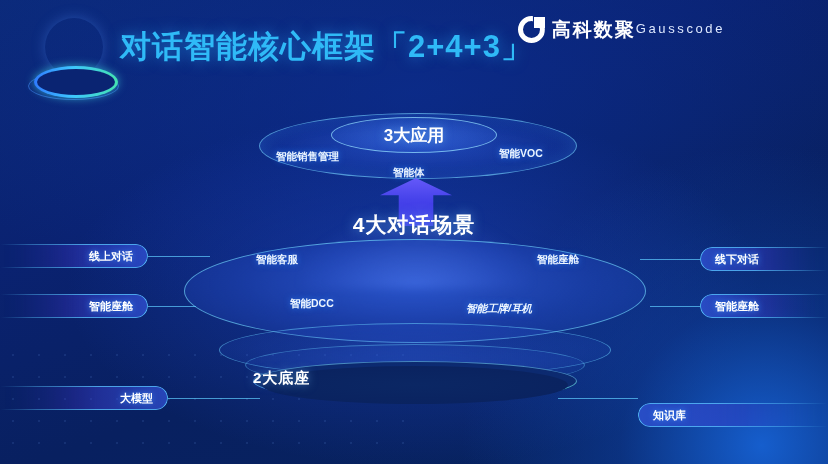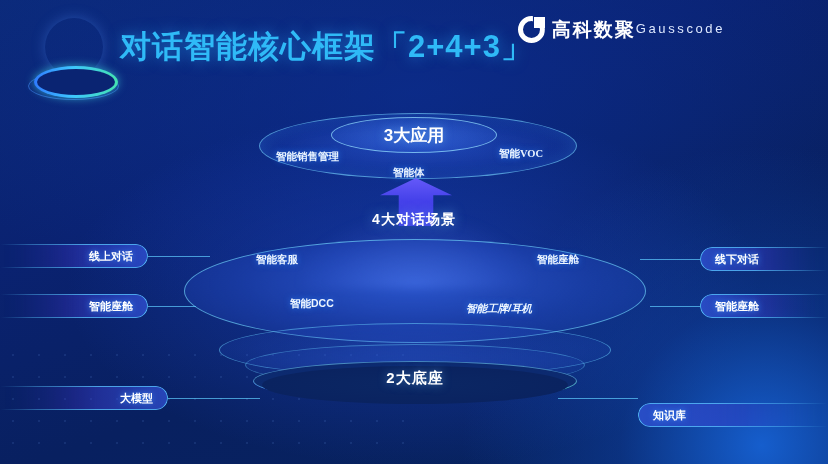--- a/index.html
+++ b/index.html
@@ -78,39 +78,39 @@
     background:radial-gradient(ellipse at 50% 45%, rgba(70,125,245,.45) 0%, rgba(40,85,205,.18) 100%);
   }
   #top-title{
     position:absolute;left:331px;top:120px;width:166px;height:30px;
     display:flex;align-items:center;justify-content:center;
     font-size:17px;font-weight:bold;color:#ffffff;
     text-shadow:0 0 10px rgba(120,200,255,.6);
   }
   .top-lbl{
     position:absolute;font-size:10.5px;font-weight:bold;color:#eaf4ff;
-    text-shadow:0 0 6px rgba(40,120,240,.9);white-space:nowrap;font-family:Liberation Serif, serif;
+    text-shadow:0 0 6px rgba(40,120,240,.9);white-space:nowrap;
   }
   #top-lbl-0{left:276px;top:150px;}
   #top-lbl-1{left:499px;top:147px;}
   #top-lbl-2{left:393px;top:166px;}
 
   
   #arrow{
     position:absolute;left:380px;top:178px;width:72px;height:48px;
     background:linear-gradient(180deg,#6b5cff 0%,#4a44f0 45%,#3f3ce6 100%);
     clip-path:polygon(50% 0%,100% 36%,74% 36%,74% 100%,26% 100%,26% 36%,0 36%);
     filter:drop-shadow(0 0 9px rgba(95,90,255,.6));
     opacity:.95;
   }
 
   
   #mid-title{
     position:absolute;left:0px;top:211px;width:828px;text-align:center;
-    font-size:14px;font-weight:bold;color:#ffffff;letter-spacing:1px;
+    font-size:21px;font-weight:bold;color:#ffffff;letter-spacing:1px;
     text-shadow:0 0 12px rgba(120,200,255,.55);
   }
   #mid-outer{
     left:184px;top:239px;width:462px;height:104px;
     border:1px solid rgba(120,225,255,.62);
     background:radial-gradient(ellipse at 50% 42%, rgba(56,104,232,.62) 0%, rgba(38,78,200,.40) 55%, rgba(26,58,165,.18) 100%);
   }
   #mid-glow{
     position:absolute;left:300px;top:216px;width:232px;height:72px;
     background:radial-gradient(ellipse at 50% 100%, rgba(130,160,255,.40) 0%, rgba(90,120,245,.10) 55%, rgba(60,90,230,0) 75%);
@@ -150,21 +150,21 @@
     clip-path:ellipse(50% 50% at 50% 0%);
     -webkit-mask-image:linear-gradient(180deg,#000 0 100%);
     border-radius:0 0 50% 50%/0 0 100% 100%;
     filter:drop-shadow(0 0 12px rgba(60,200,220,.40));
   }
   #base-inner{
     position:absolute;left:9px;top:5px;width:306px;height:38px;border-radius:50%;
     background:radial-gradient(ellipse at 50% 50%, #0b2764 0%, #0a2360 70%, #0b2566 100%);
   }
   #base-title{
-    position:absolute;left:0;top:8px;width:324px;text-align:center;
+    position:absolute;left:0;top:8px;width:324px;text-align:left;
     font-size:15px;font-weight:bold;color:#ffffff;letter-spacing:1px;
     text-shadow:0 0 10px rgba(120,200,255,.55);z-index:5;
   }
 
   
   .pill{
     position:absolute;height:24px;display:flex;align-items:center;
     box-sizing:border-box;font-size:11px;font-weight:bold;color:#ffffff;
     text-shadow:0 0 6px rgba(60,150,255,.9);white-space:nowrap;
   }

